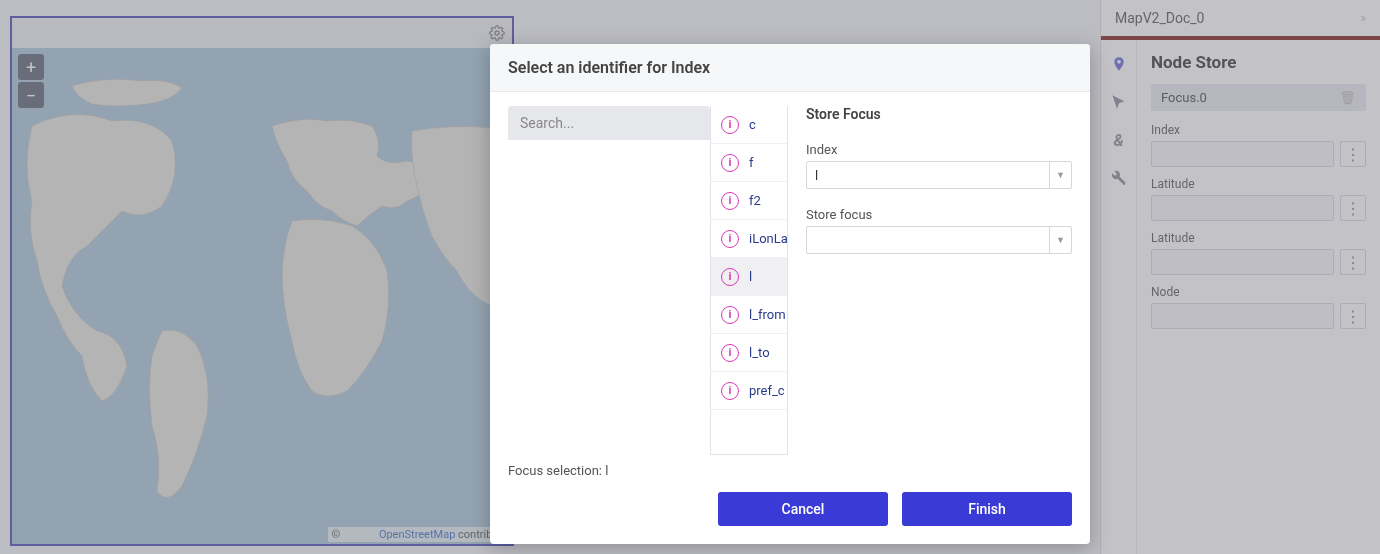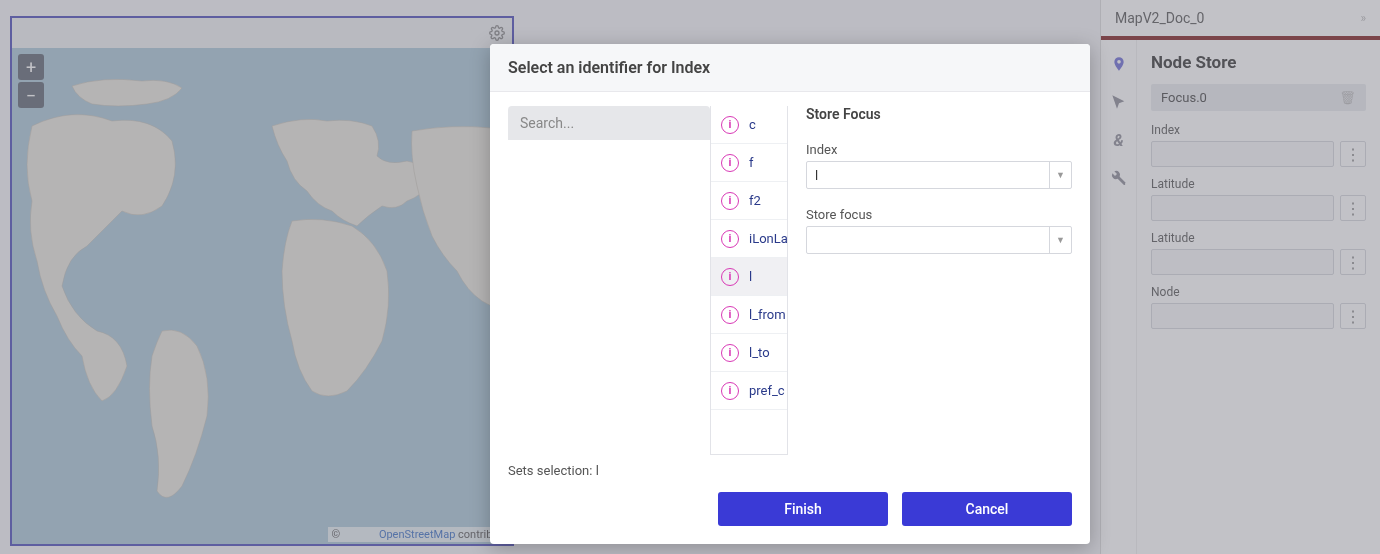--- a/index.html
+++ b/index.html
@@ -195,19 +195,19 @@
         <span class="caret">▼</span>
       </div>
       <div class="mr-field-label">Store focus</div>
       <div class="mr-select">
         <span></span>
         <span class="caret">▼</span>
       </div>
     </div>
   </div>
   <div class="selection-row">
-    <span>Sets selection:  </span><span>l</span>
+    <span>Focus selection:  </span><span>l</span>
   </div>
   <div class="modal-footer">
+    <button class="btn">Cancel</button>
     <button class="btn">Finish</button>
-    <button class="btn">Cancel</button>
   </div>
 </div>
 
 </body></html>

